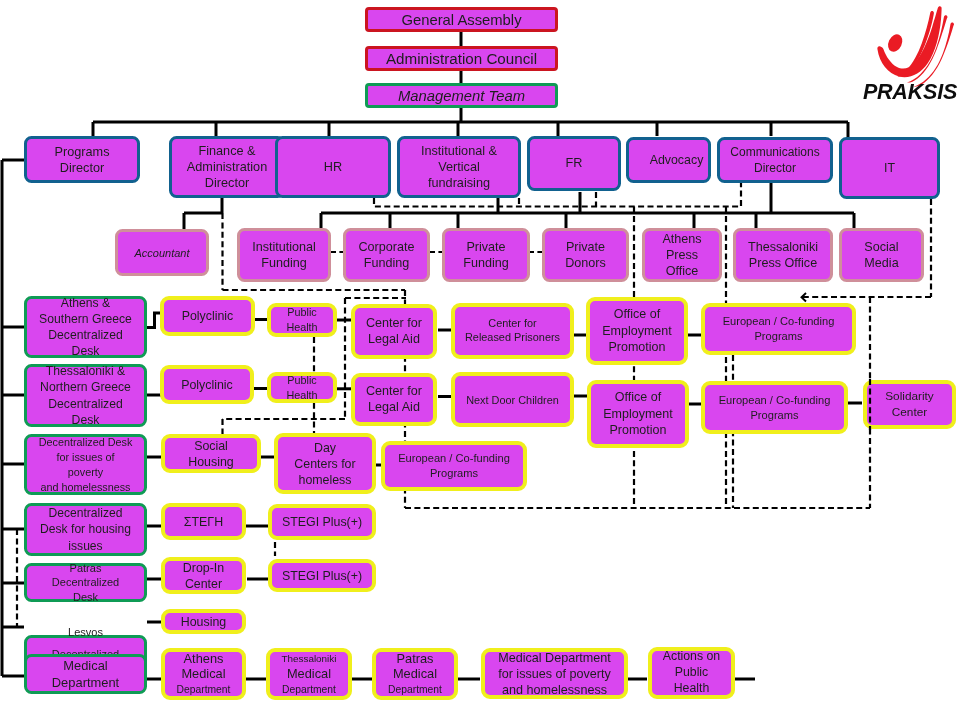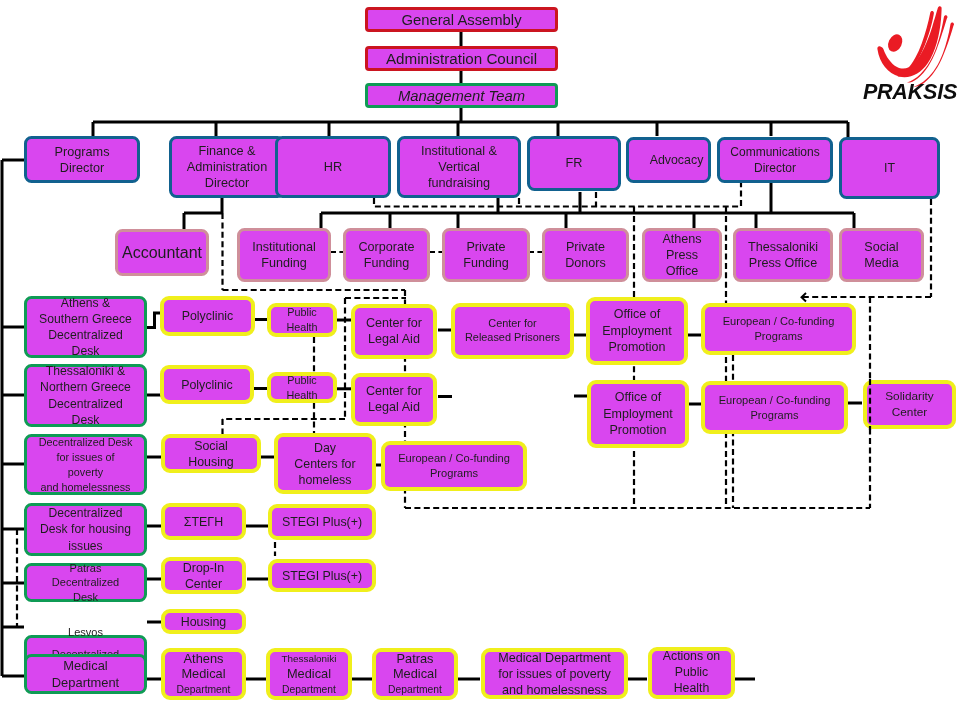--- a/index.html
+++ b/index.html
@@ -57,21 +57,21 @@
       <span style="font-size: 12.4px; line-height: 16px;">Advocacy</span>
     </div>
     <div class="node c-blue" style="left: 717px; top: 137px; width: 116px; height: 46px;">
       <span style="font-size: 12px; line-height: 16px;">Communications</span>
       <span style="font-size: 12px; line-height: 16px;">Director</span>
     </div>
     <div class="node c-blue" style="left: 839px; top: 137px; width: 101px; height: 62px;">
       <span style="font-size: 12.4px; line-height: 16px;">IT</span>
     </div>
     <div class="node c-pink" style="left: 115px; top: 229px; width: 94px; height: 47px;">
-      <span style="font-size: 16px; line-height: 16px;">Accountant</span>
+      <span style="font-size: 11px; line-height: 16px; font-style: italic;">Accountant</span>
     </div>
     <div class="node c-pink" style="left: 237px; top: 228px; width: 94px; height: 54px;">
       <span style="font-size: 12.6px; line-height: 16px;">Institutional</span>
       <span style="font-size: 12.6px; line-height: 16px;">Funding</span>
     </div>
     <div class="node c-pink" style="left: 343px; top: 228px; width: 87px; height: 54px;">
       <span style="font-size: 12.6px; line-height: 16px;">Corporate</span>
       <span style="font-size: 12.6px; line-height: 16px;">Funding</span>
     </div>
     <div class="node c-pink" style="left: 442px; top: 228px; width: 88px; height: 54px;">
@@ -159,20 +159,23 @@
     <div class="node c-yellow" style="left: 160px; top: 365px; width: 94px; height: 39px;">
       <span style="font-size: 12.4px; line-height: 16px;">Polyclinic</span>
     </div>
     <div class="node c-yellow" style="left: 267px; top: 372px; width: 70px; height: 31px;">
       <span style="font-size: 10.8px; line-height: 15px;">Public</span>
       <span style="font-size: 10.8px; line-height: 15px;">Health</span>
     </div>
     <div class="node c-yellow" style="left: 351px; top: 373px; width: 86px; height: 53px;">
       <span style="font-size: 12.6px; line-height: 15.6px;">Center for</span>
       <span style="font-size: 12.6px; line-height: 15.6px;">Legal Aid</span>
+    </div>
+    <div class="node c-yellow" style="left: 451px; top: 372px; width: 123px; height: 55px;">
+      <span style="font-size: 10.9px; line-height: 14px;">Next Door Children</span>
     </div>
     <div class="node c-yellow" style="left: 587px; top: 380px; width: 102px; height: 68px;">
       <span style="font-size: 12.5px; line-height: 16.5px;">Office of</span>
       <span style="font-size: 12.5px; line-height: 16.5px;">Employment</span>
       <span style="font-size: 12.5px; line-height: 16.5px;">Promotion</span>
     </div>
     <div class="node c-yellow" style="left: 701px; top: 381px; width: 147px; height: 53px;">
       <span style="font-size: 11.1px; line-height: 15px;">European / Co-funding</span>
       <span style="font-size: 11.1px; line-height: 15px;">Programs</span>
     </div>

